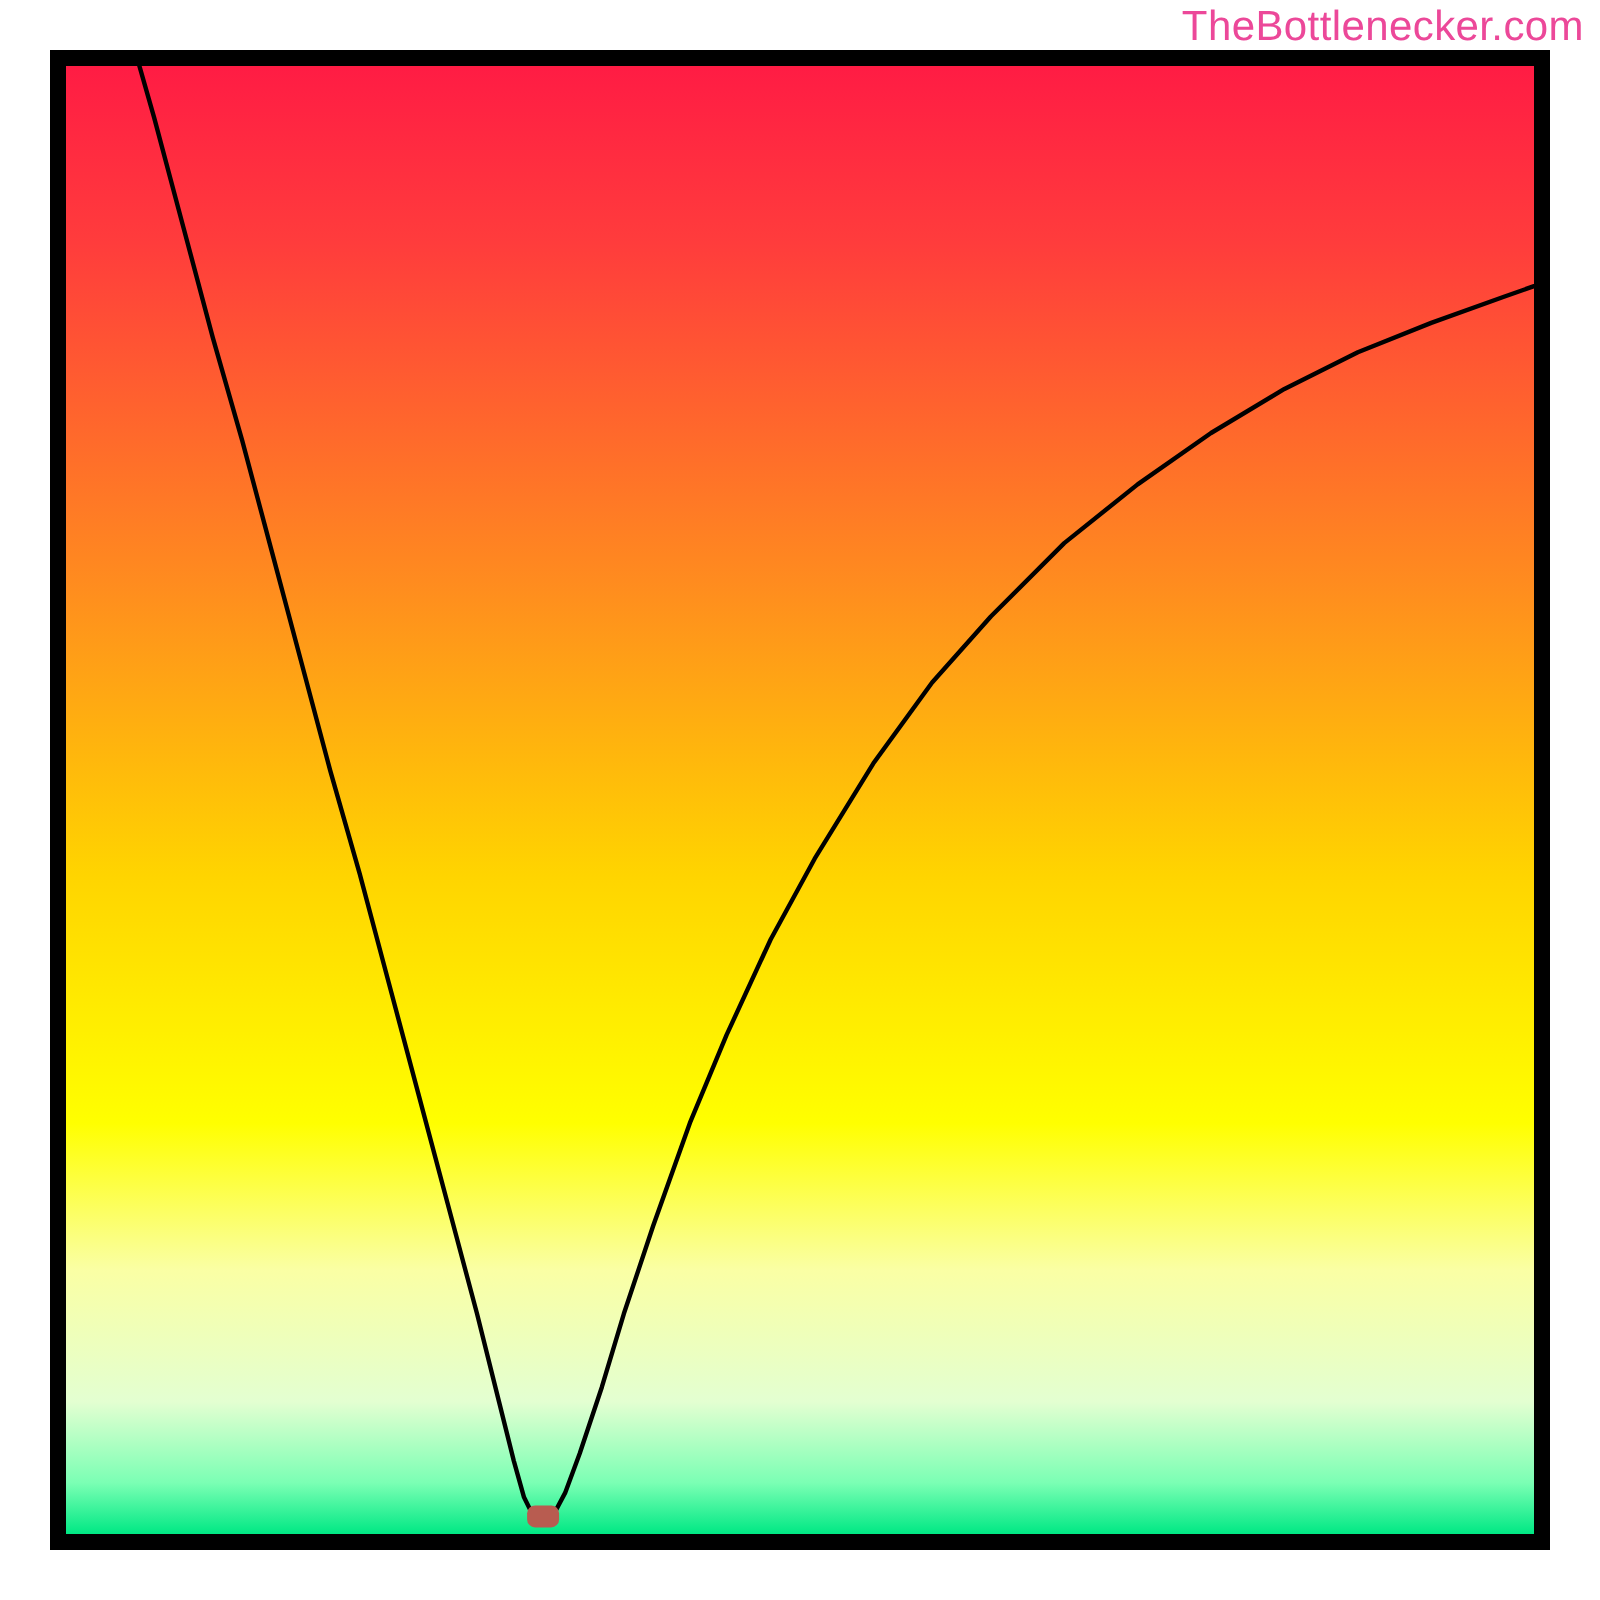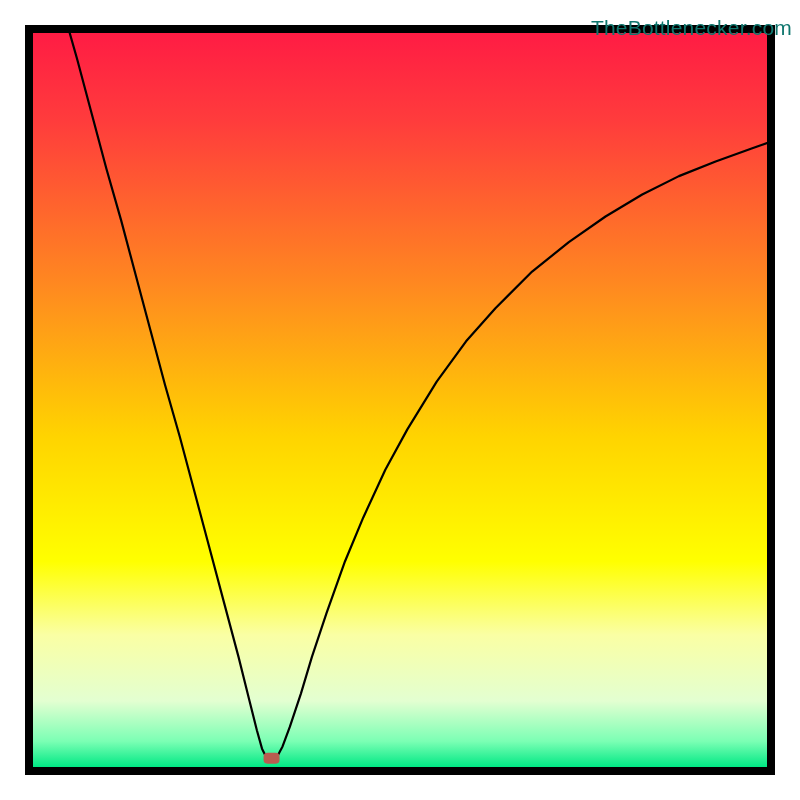--- a/index.html
+++ b/index.html
@@ -10,25 +10,25 @@
     height: 800px;
     overflow: hidden;
   }
   .container {
     position: relative;
     width: 800px;
     height: 800px;
   }
   .watermark {
     position: absolute;
-    top: 16px;
+    top: 2px;
     right: 8px;
     font-family: Arial, sans-serif;
     font-size: 21px;
-    color: #0f766e;
+    color: #ec4899;
     z-index: 10;
     letter-spacing: 0.2px;
   }
   .frame {
     position: absolute;
     top: 25px;
     left: 25px;
     width: 750px;
     height: 750px;
     background: #000000;

